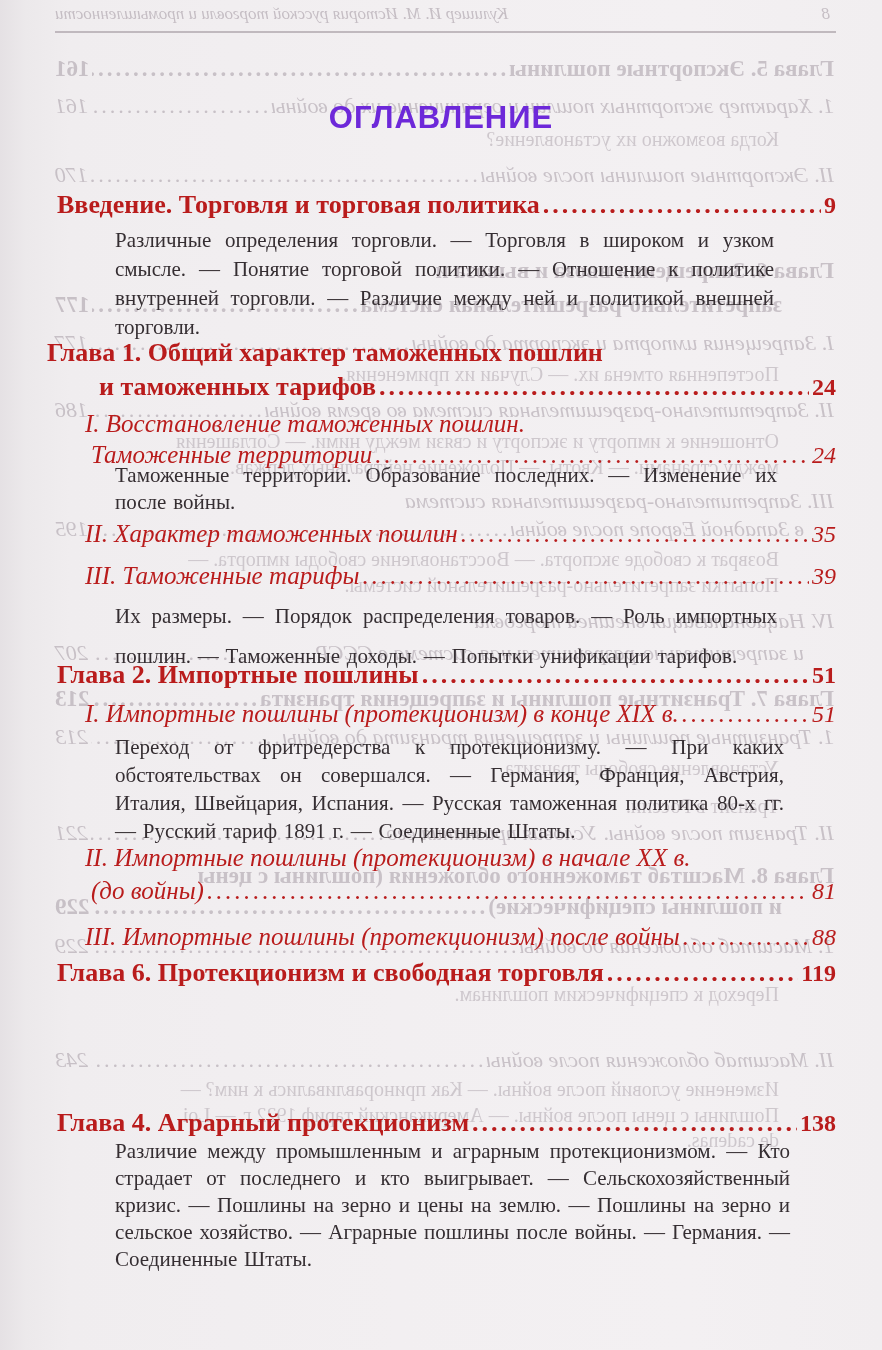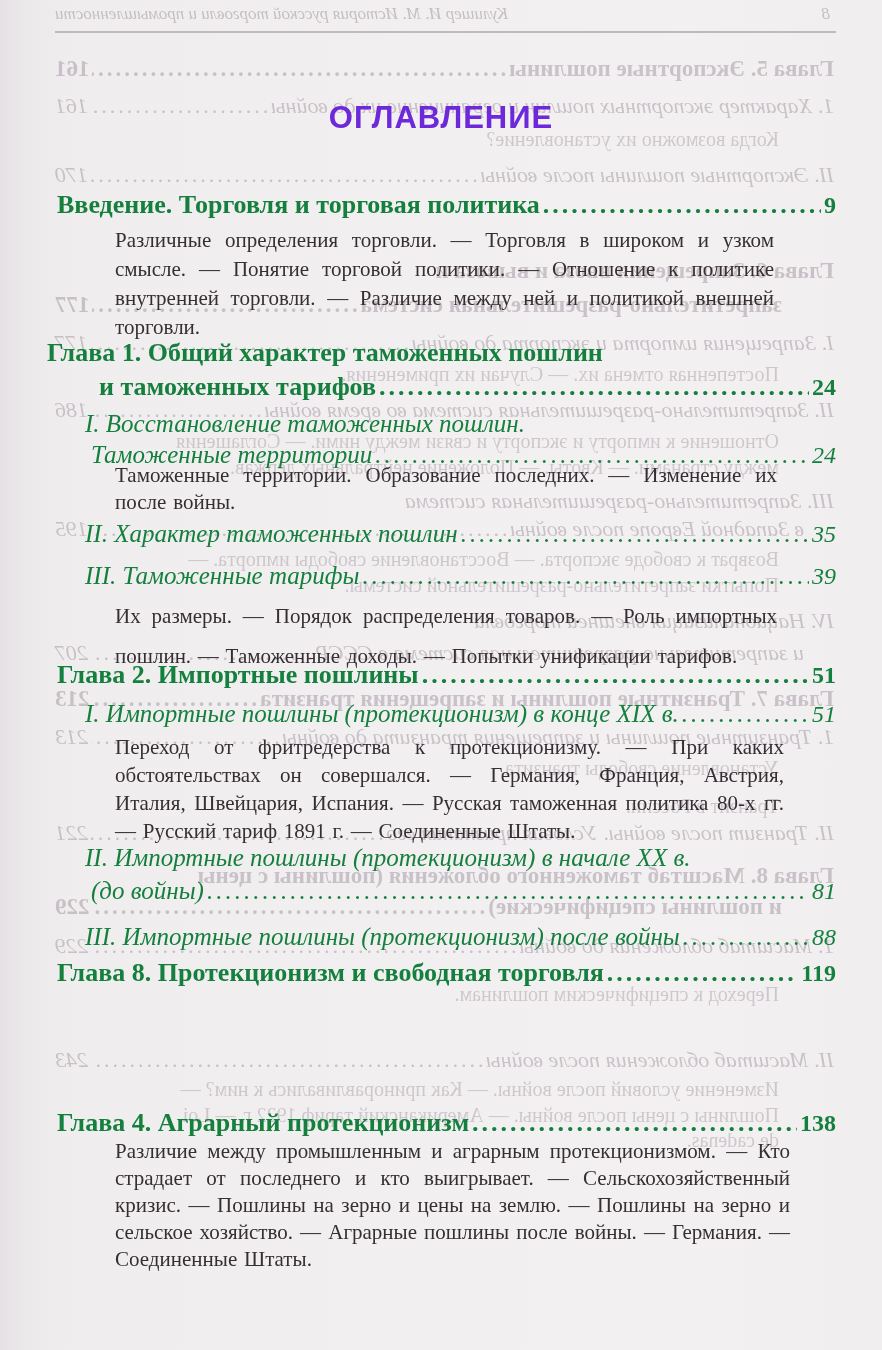--- a/index.html
+++ b/index.html
@@ -24,21 +24,21 @@
   }
   .b-ch{font-weight:bold;font-size:23px;}
   .b-it{font-style:italic;font-size:22px;}
   .b-ds{font-size:20px;opacity:.48;}
   
   .title{
     position:absolute;top:100px;left:0;right:0;text-align:center;
     font-family:"Liberation Sans","DejaVu Sans",sans-serif;font-weight:bold;
     font-size:31px;letter-spacing:1px;color:#6d28d9;
   }
-  .block{position:absolute;color:#15803d;}
+  .block{position:absolute;color:#b91c1c;}
   .toc-row{display:flex;align-items:baseline;}
   .lbl{white-space:nowrap;}
   .dots{flex:1;overflow:hidden;white-space:nowrap;margin:0 3px;}
   .dots::after{content:"..........................................................................................................................................";letter-spacing:3px;}
   .pg{white-space:nowrap;}
   .chapter{font-weight:bold;font-size:26px;line-height:34px;}
   .item{font-style:italic;font-size:25px;line-height:31px;}
   .chapter .pg,.item .pg{font-size:24px;}
   .ind-ch{padding-left:52px;justify-content:center;}
   .ind-it{padding-left:6px;justify-content:space-between;}
@@ -239,21 +239,21 @@
     </div>
   </div>
 
   <div class="block item toc-row" style="left:85px;right:46px;top:921px;">
     <span class="lbl">III. Импортные пошлины (протекционизм) после войны</span>
     <span class="dots"></span>
     <span class="pg">88</span>
   </div>
 
   <div class="block chapter toc-row" style="left:57px;right:46px;top:956px;">
-    <span class="lbl">Глава 8. Протекционизм и свободная торговля</span>
+    <span class="lbl">Глава 6. Протекционизм и свободная торговля</span>
     <span class="dots"></span>
     <span class="pg">119</span>
   </div>
 
   <div class="block chapter toc-row" style="left:57px;right:46px;top:1106px;">
     <span class="lbl">Глава 4. Аграрный протекционизм</span>
     <span class="dots"></span>
     <span class="pg">138</span>
   </div>
   <div class="block desc" style="left:115px;right:92px;top:1138px;line-height:27px;">Различие между промышленным и аграрным протекционизмом. — Кто страдает от последнего и кто выигрывает. — Сельскохозяйственный кризис. — Пошлины на зерно и цены на землю. — Пошлины на зерно и сельское хозяйство. — Аграрные пошлины после войны. — Германия. — Соединенные Штаты.</div>

